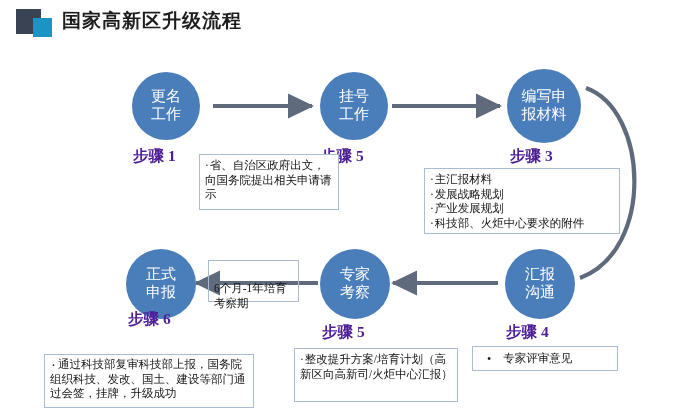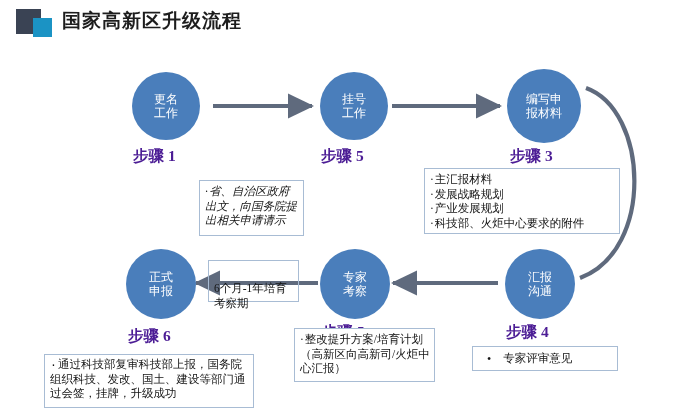--- a/index.html
+++ b/index.html
@@ -60,21 +60,21 @@
   
   .node {
     position: absolute;
     border-radius: 50%;
     background: #4a7ebb;
     color: #ffffff;
     display: flex;
     align-items: center;
     justify-content: center;
     text-align: center;
-    font-size: 12px;
+    font-size: 15px;
     line-height: 1.18;
     font-weight: normal;
     box-sizing: border-box;
     font-family: "Liberation Serif", "DejaVu Serif", serif;
   }
   .node .lbl { display: block; padding: 0 4px; }
 
   
   .step-cap {
     position: absolute;
@@ -195,23 +195,23 @@
     <span class="lbl">
       <span>正式</span><br><span>申报</span>
     </span>
   </div>
 
   <div class="step-cap" style="left:133px; top:146px;">步骤 1</div>
   <div class="step-cap" style="left:321px; top:146px;">步骤 5</div>
   <div class="step-cap" style="left:510px; top:146px;">步骤 3</div>
   <div class="step-cap" style="left:506px; top:322px;">步骤 4</div>
   <div class="step-cap" style="left:322px; top:322px;text-align:center;">步骤 5</div>
-  <div class="step-cap" style="left:128px; top:326px;text-align:right;">步骤 6</div>
-
-  <div class="note" style="left:199px; top:180px; width:105px; height:56px;font-style:italic;">
+  <div class="step-cap" style="left:128px; top:309px;text-align:right;">步骤 6</div>
+
+  <div class="note" style="left:199px; top:154px; width:140px; height:56px;">
     <ul>
       <li><span class="bul">·</span><span>省、自治区政府出文，向国务院提出相关申请请示</span></li>
     </ul>
   </div>
 
   <div class="note" style="left:424px; top:168px; width:196px; height:66px;">
     <ul>
       <li><span class="bul">·</span><span>主汇报材料</span></li>
       <li><span class="bul">·</span><span>发展战略规划</span></li>
       <li><span class="bul">·</span><span>产业发展规划</span></li>
@@ -223,21 +223,21 @@
     <div>6个月-1年培育</div>
     <div>考察期</div>
   </div>
 
   <div class="note" style="left:44px; top:354px; width:210px; height:54px;font-family:Liberation Mono, monospace;">
     <ul>
       <li><span class="bul">·</span><span>通过科技部复审科技部上报，国务院组织科技、发改、国土、建设等部门通过会签，挂牌，升级成功</span></li>
     </ul>
   </div>
 
-  <div class="note" style="left:294px; top:328px; width:141px; height:54px;">
+  <div class="note" style="left:294px; top:348px; width:164px; height:54px;">
     <ul>
       <li><span class="bul">·</span><span>整改提升方案/培育计划（高新区向高新司/火炬中心汇报）</span></li>
     </ul>
   </div>
 
   <div class="note note-center" style="left:472px; top:346px; width:146px; height:25px;">
     <span class="bul-dot">•</span>
     <span>专家评审意见</span>
   </div>
 

